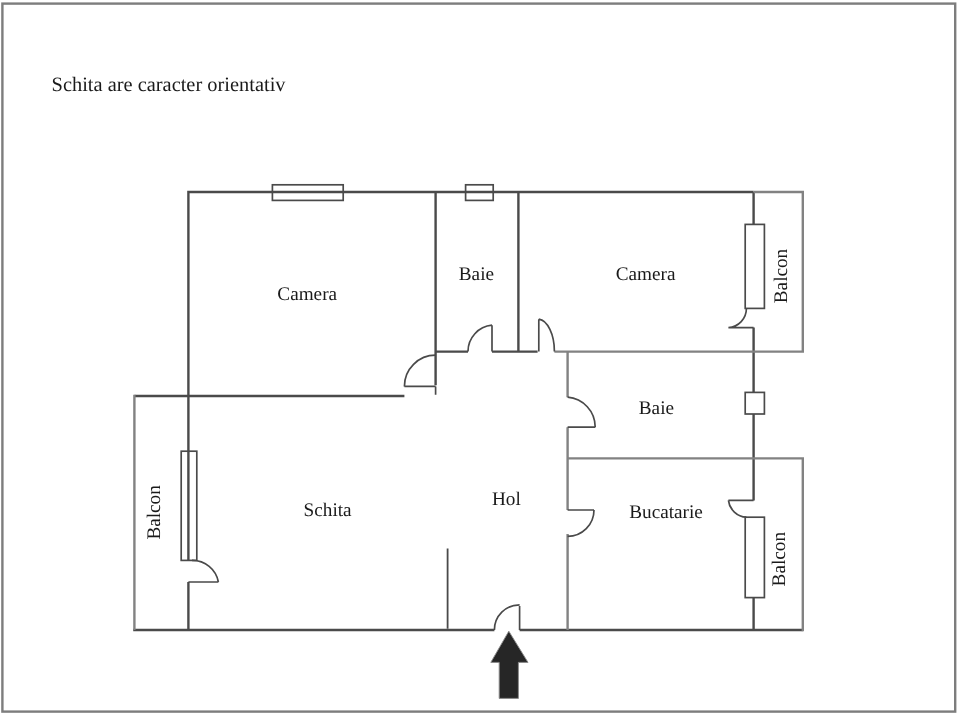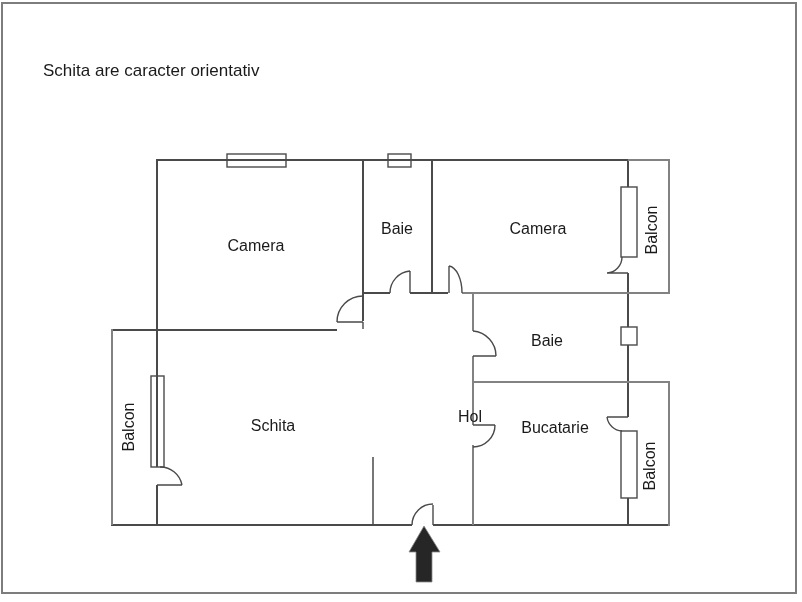--- a/index.html
+++ b/index.html
@@ -1,18 +1,18 @@
 <!DOCTYPE html>
 <html><head>
 <meta charset="utf-8">
 <style>
   html,body{margin:0;padding:0;background:#ffffff;}
   #canvas{
     position:relative;width:802px;height:602px;background:#ffffff;
-    font-family:Liberation Sans, sans-serif;overflow:hidden;
+    font-family:Liberation Serif, serif;overflow:hidden;
   }
   .frame{
     position:absolute;left:1px;top:2px;width:792px;height:588px;
     border:2px solid #7d7d7d;pointer-events:none;
   }
   .plan-svg{position:absolute;left:0;top:0;}
   .title{
     position:absolute;left:43px;top:61px;
     font-size:17px;color:#1a1a1a;white-space:nowrap;
   }
@@ -73,18 +73,18 @@
 
     <polygon points="424,526 440,552 432,552 432,582 416,582 416,552 409,552" fill="#262626" stroke="#8a8a8a" stroke-width="0.8"></polygon>
   </svg>
 
   <div class="lbl" style="left:256px;top:246px;">Camera</div>
   <div class="lbl" style="left:397px;top:229px;">Baie</div>
   <div class="lbl" style="left:538px;top:229px;">Camera</div>
   <div class="lbl rot" style="left:652px;top:230px;">Balcon</div>
   <div class="lbl" style="left:547px;top:341px;">Baie</div>
   <div class="lbl" style="left:273px;top:426px;">Schita</div>
-  <div class="lbl" style="left:422px;top:417px;margin-left:48px;">Hol</div>
+  <div class="lbl" style="left:422px;top:417px;">Hol</div>
   <div class="lbl" style="left:555px;top:428px;">Bucatarie</div>
   <div class="lbl rot" style="left:129px;top:427px;">Balcon</div>
   <div class="lbl rot" style="left:650px;top:466px;">Balcon</div>
 
 </div>
 
 </body></html>

